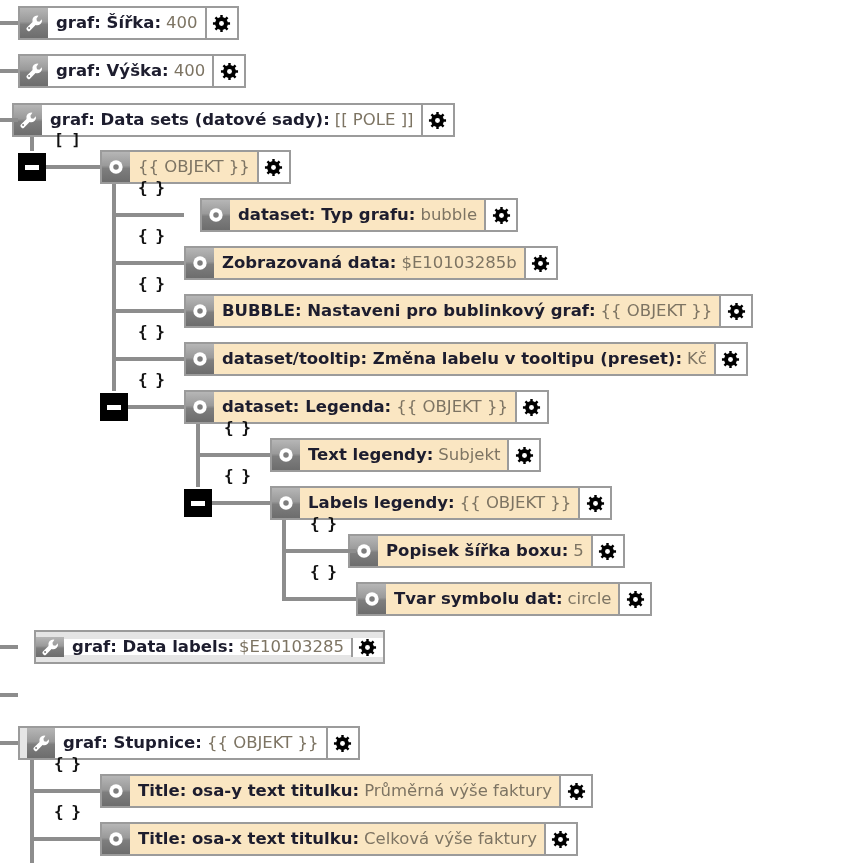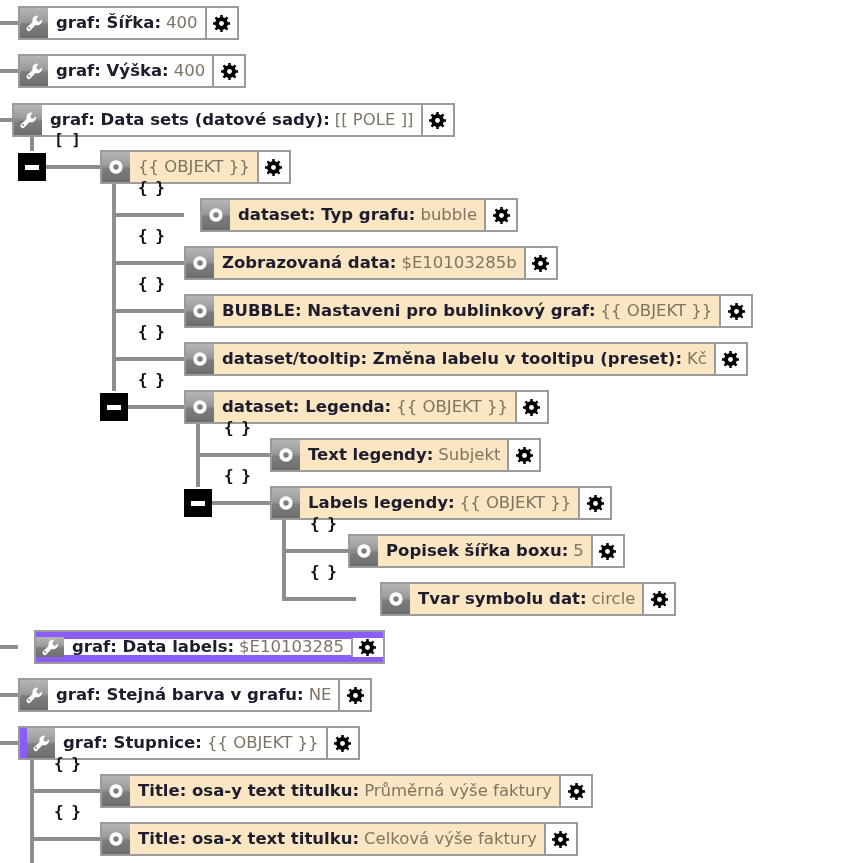--- a/index.html
+++ b/index.html
@@ -30,21 +30,21 @@
   
   .brace{
     position:absolute;font-family:"DejaVu Sans Mono","Liberation Mono",monospace;
     font-size:16px;font-weight:bold;color:#111;letter-spacing:-1px;
     white-space:nowrap;line-height:1;
   }
 
   
   .node{
     position:absolute;display:inline-flex;align-items:stretch;height:34px;
-    box-sizing:border-box;border:2px solid #9b9b9b;background:#8b5cf6;
+    box-sizing:border-box;border:2px solid #9b9b9b;background:#e5e5e5;
   }
   .node.beige{background:#fae6c2;}
 
   .icon-box{
     width:28px;flex:0 0 28px;display:flex;align-items:center;justify-content:center;
     background:linear-gradient(to bottom,#b6b6b6 0%,#9a9a9a 45%,#7e7e7e 55%,#6d6d6d 100%);
     cursor:pointer;
   }
   .icon-box svg{display:block;}
 
@@ -317,21 +317,21 @@
         <svg width="19" height="19" viewBox="0 0 24 24">
           <g fill="#000000">
             <path d="M18.40 13.55L18.40 10.45L22.80 10.45L22.80 13.55ZM15.43 17.62L17.62 15.43L20.73 18.54L18.54 20.73ZM10.45 18.40L13.55 18.40L13.55 22.80L10.45 22.80ZM6.38 15.43L8.57 17.62L5.46 20.73L3.27 18.54ZM5.60 10.45L5.60 13.55L1.20 13.55L1.20 10.45ZM8.57 6.38L6.38 8.57L3.27 5.46L5.46 3.27ZM13.55 5.60L10.45 5.60L10.45 1.20L13.55 1.20ZM17.62 8.57L15.43 6.38L18.54 3.27L20.73 5.46Z"></path>
             <circle cx="12" cy="12" r="8.1"></circle>
             <circle cx="12" cy="12" r="3.1" fill="#ffffff"></circle>
           </g>
         </svg>
       </div>
     </div>
     <div class="brace" style="left: 310px; top: 516px;">{ }</div>
-    <div class="node beige" style="left: 356px; top: 582px; margin-left: 24px;">
+    <div class="node beige" style="left: 356px; top: 582px;">
       <div class="icon-box">
         <svg width="20" height="20" viewBox="0 0 24 24">
           <circle cx="12" cy="12" r="8" fill="#ffffff"></circle>
           <circle cx="12" cy="12" r="3.3" fill="#7d7d7d"></circle>
         </svg>
       </div>
       <div class="label-box">
         <span class="lbl">Tvar symbolu dat:</span>
         <span class="val">circle</span>
       </div>
@@ -348,40 +348,20 @@
     <div class="brace" style="left: 310px; top: 564px;">{ }</div>
     <div class="node white" style="left: 34px; top: 630px; align-items: center;">
       <div class="icon-box">
         <svg width="20" height="20" viewBox="0 0 24 24">
           <path fill="#ffffff" d="M17.3 3.2a6 6 0 0 0-7.1 7.6L3.5 17.5a2 2 0 0 0 0 2.8l.9.9a2 2 0 0 0 2.8 0l6.7-6.7a6 6 0 0 0 7.6-7.1l-3.1 3.1-2.8-.7-.7-2.8 2.4-3.8zM6.1 19.1a1.15 1.15 0 1 1 0-2.3 1.15 1.15 0 0 1 0 2.3z"></path>
         </svg>
       </div>
       <div class="label-box">
         <span class="lbl">graf: Data labels:</span>
         <span class="val">$E10103285</span>
-      </div>
-      <div class="gear-box">
-        <svg width="19" height="19" viewBox="0 0 24 24">
-          <g fill="#000000">
-            <path d="M18.40 13.55L18.40 10.45L22.80 10.45L22.80 13.55ZM15.43 17.62L17.62 15.43L20.73 18.54L18.54 20.73ZM10.45 18.40L13.55 18.40L13.55 22.80L10.45 22.80ZM6.38 15.43L8.57 17.62L5.46 20.73L3.27 18.54ZM5.60 10.45L5.60 13.55L1.20 13.55L1.20 10.45ZM8.57 6.38L6.38 8.57L3.27 5.46L5.46 3.27ZM13.55 5.60L10.45 5.60L10.45 1.20L13.55 1.20ZM17.62 8.57L15.43 6.38L18.54 3.27L20.73 5.46Z"></path>
-            <circle cx="12" cy="12" r="8.1"></circle>
-            <circle cx="12" cy="12" r="3.1" fill="#ffffff"></circle>
-          </g>
-        </svg>
-      </div>
-    </div>
-    <div class="node white" style="left: 18px; top: 678px;">
-      <div class="icon-box">
-        <svg width="20" height="20" viewBox="0 0 24 24">
-          <path fill="#ffffff" d="M17.3 3.2a6 6 0 0 0-7.1 7.6L3.5 17.5a2 2 0 0 0 0 2.8l.9.9a2 2 0 0 0 2.8 0l6.7-6.7a6 6 0 0 0 7.6-7.1l-3.1 3.1-2.8-.7-.7-2.8 2.4-3.8zM6.1 19.1a1.15 1.15 0 1 1 0-2.3 1.15 1.15 0 0 1 0 2.3z"></path>
-        </svg>
-      </div>
-      <div class="label-box">
-        <span class="lbl">graf: Stejná barva v grafu:</span>
-        <span class="val">NE</span>
       </div>
       <div class="gear-box">
         <svg width="19" height="19" viewBox="0 0 24 24">
           <g fill="#000000">
             <path d="M18.40 13.55L18.40 10.45L22.80 10.45L22.80 13.55ZM15.43 17.62L17.62 15.43L20.73 18.54L18.54 20.73ZM10.45 18.40L13.55 18.40L13.55 22.80L10.45 22.80ZM6.38 15.43L8.57 17.62L5.46 20.73L3.27 18.54ZM5.60 10.45L5.60 13.55L1.20 13.55L1.20 10.45ZM8.57 6.38L6.38 8.57L3.27 5.46L5.46 3.27ZM13.55 5.60L10.45 5.60L10.45 1.20L13.55 1.20ZM17.62 8.57L15.43 6.38L18.54 3.27L20.73 5.46Z"></path>
             <circle cx="12" cy="12" r="8.1"></circle>
             <circle cx="12" cy="12" r="3.1" fill="#ffffff"></circle>
           </g>
         </svg>
       </div>

